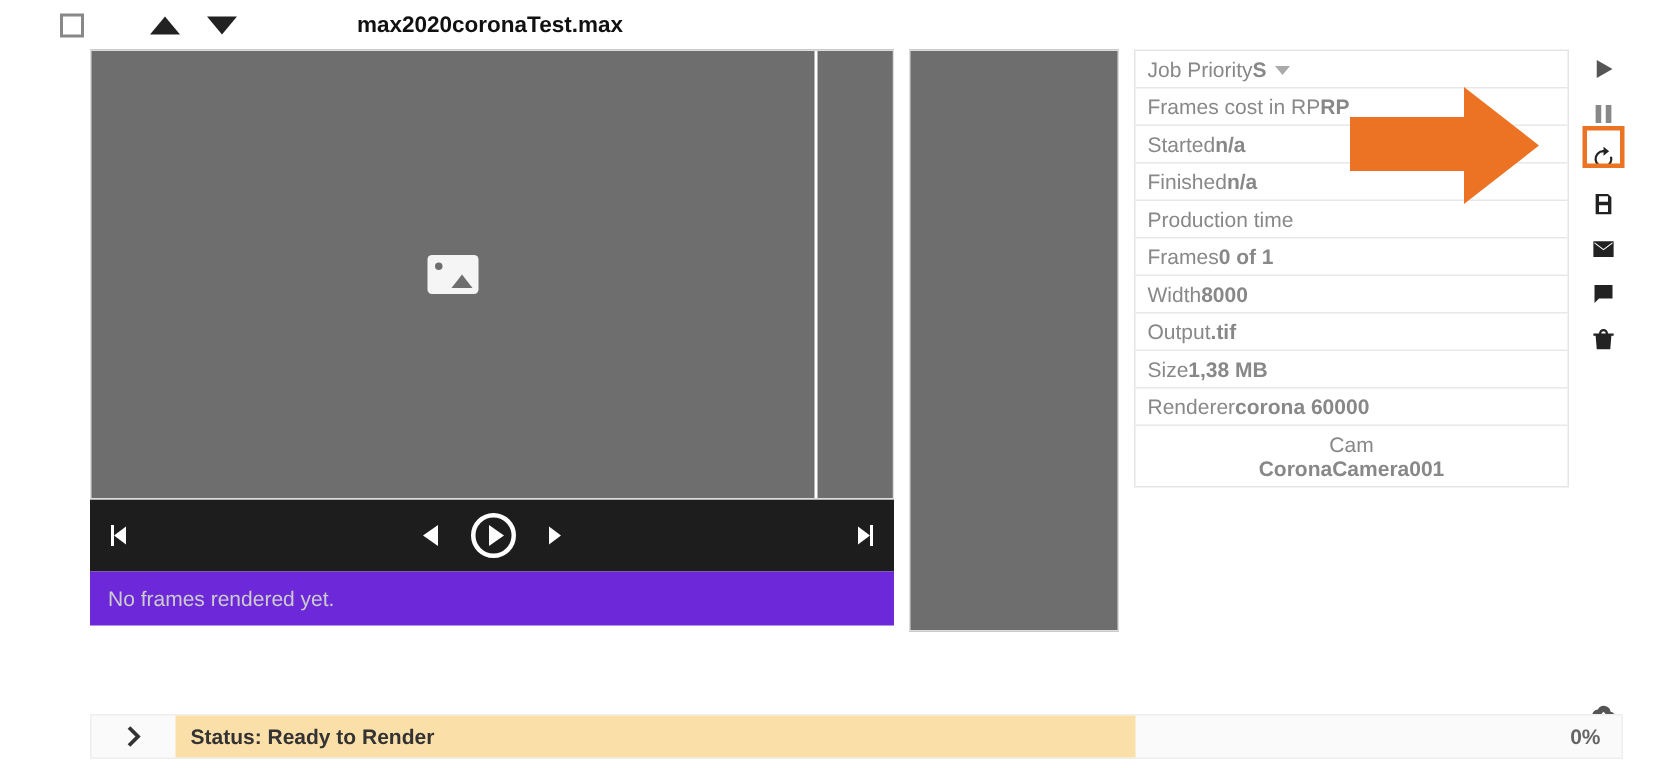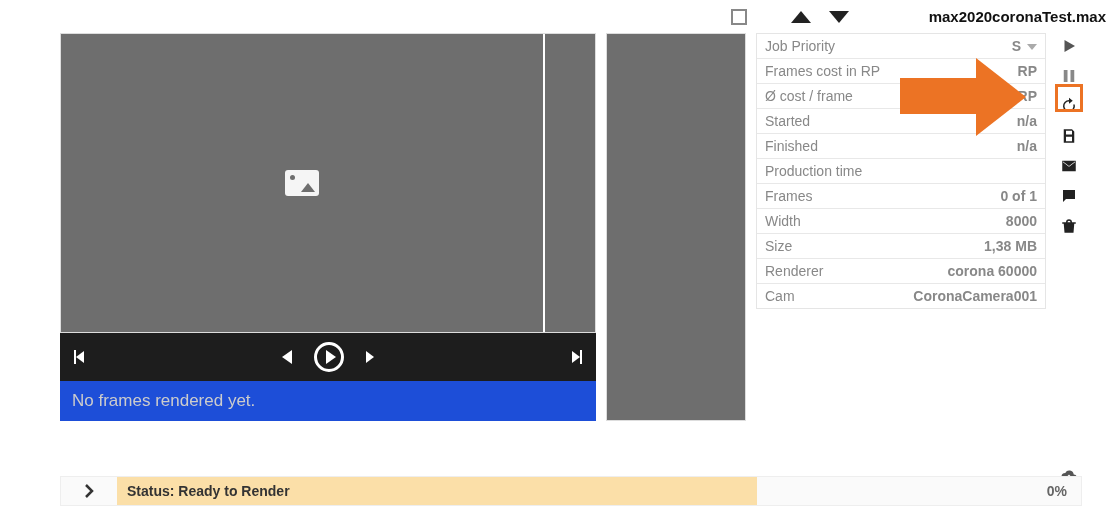--- a/index.html
+++ b/index.html
@@ -10,21 +10,20 @@
     height: 512px;
     overflow: hidden;
     position: relative;
     font-size: 14px;
     color: #333;
   }
   .top-row {
     display: flex;
     align-items: center;
     padding: 8px 0 8px 40px;
-    justify-content: flex-end;
   }
   .checkbox {
     width: 16px; height: 16px;
     border: 2px solid #888;
     background: #fff;
   }
   .arrow-group { display: flex; gap: 18px; margin-left: 44px; }
   .tri { width: 0; height: 0; }
   .tri-up { border-left: 10px solid transparent; border-right: 10px solid transparent; border-bottom: 12px solid #222; }
   .tri-down { border-left: 10px solid transparent; border-right: 10px solid transparent; border-top: 12px solid #222; }
@@ -69,37 +68,37 @@
   .play-circle {
     width: 30px; height: 30px; border: 3px solid #fff; border-radius: 50%;
     display: flex; align-items: center; justify-content: center;
   }
   .tri-right-sm { width:0;height:0;border-top:7px solid transparent;border-bottom:7px solid transparent;border-left:10px solid #fff; margin-left:3px; }
   .tri-left-sm { width:0;height:0;border-top:7px solid transparent;border-bottom:7px solid transparent;border-right:10px solid #fff; }
   .tri-right-xs { width:0;height:0;border-top:6px solid transparent;border-bottom:6px solid transparent;border-left:8px solid #fff; }
   .tri-left-xs  { width:0;height:0;border-top:6px solid transparent;border-bottom:6px solid transparent;border-right:8px solid #fff; }
   .bar-v { width:2px; height:14px; background:#fff; }
   .status-dark {
-    background: #1d4ed8; color: #ccc; padding: 10px 12px; font-size: 17px;
+    background: #6d28d9; color: #ccc; padding: 10px 12px; font-size: 14px;
   }
 
   .thumb-box {
     width: 140px; height: 388px; background: #6e6e6e; border: 1px solid #ddd;
   }
 
   .info-panel {
     width: 290px; border: 1px solid #e5e5e5; background: #fff;
     align-self: flex-start;
   }
   .info-row {
-    display: flex; justify-content: space-between; align-items: center;
+    display: flex; align-items: center;
     border-bottom: 1px solid #e8e8e8; padding: 4px 8px; font-size: 14px;
     color: #888; min-height: 24px;
   }
-  .info-row:last-child { border-bottom: none; }
+  .info-row:last-child { border-bottom: none; flex-direction: column; }
   .info-val { color: #888; font-weight: bold; text-align: right; }
   .drop-tri { width:0;height:0;border-left:5px solid transparent;border-right:5px solid transparent;border-top:6px solid #aaa; margin-left:6px; display:inline-block; vertical-align:middle;}
 
   .action-col {
     width: 26px; display: flex; flex-direction: column; align-items: center; gap: 8px; padding-top: 2px;
     position: relative;
   }
   .action-btn {
     width: 22px; height: 22px; display:flex; align-items:center; justify-content:center;
     color:#444; cursor:pointer;
@@ -202,42 +201,42 @@
   <div class="info-panel" id="info-panel">
       <div class="info-row">
         <span>Job Priority</span>
         <span class="info-val">S<span class="drop-tri"></span></span>
       </div>
       <div class="info-row">
         <span>Frames cost in RP</span>
         <span class="info-val">RP</span>
       </div>
       <div class="info-row">
-        <span>Ø cost / frame</span>
-        <span class="info-val">0,00 RP</span>
-      </div>
-      <div class="info-row">
         <span>Started</span>
         <span class="info-val">n/a</span>
       </div>
       <div class="info-row">
         <span>Finished</span>
         <span class="info-val">n/a</span>
       </div>
       <div class="info-row">
         <span>Production time</span>
         <span class="info-val"></span>
       </div>
       <div class="info-row">
         <span>Frames</span>
         <span class="info-val">0 of 1</span>
       </div>
       <div class="info-row">
         <span>Width</span>
         <span class="info-val">8000</span>
+      </div>
+      <div class="info-row">
+        <span>Output</span>
+        <span class="info-val">.tif</span>
       </div>
       <div class="info-row">
         <span>Size</span>
         <span class="info-val">1,38 MB</span>
       </div>
       <div class="info-row">
         <span>Renderer</span>
         <span class="info-val">corona 60000</span>
       </div>
       <div class="info-row">

